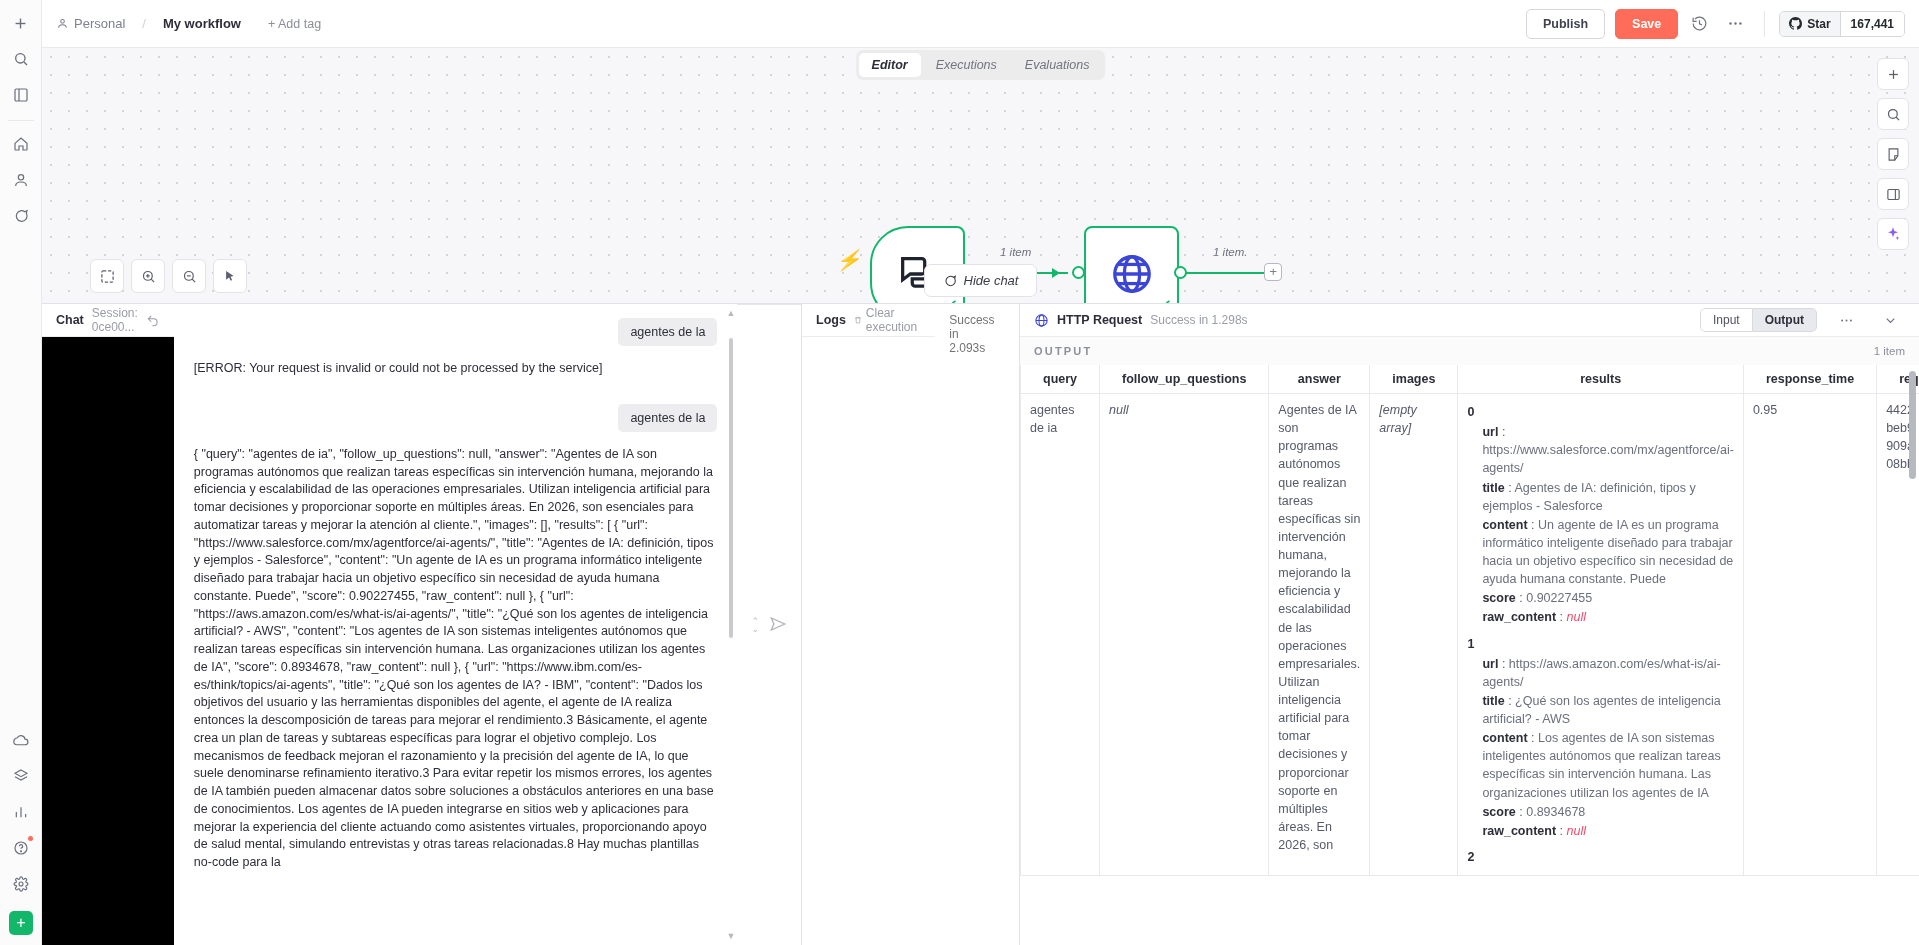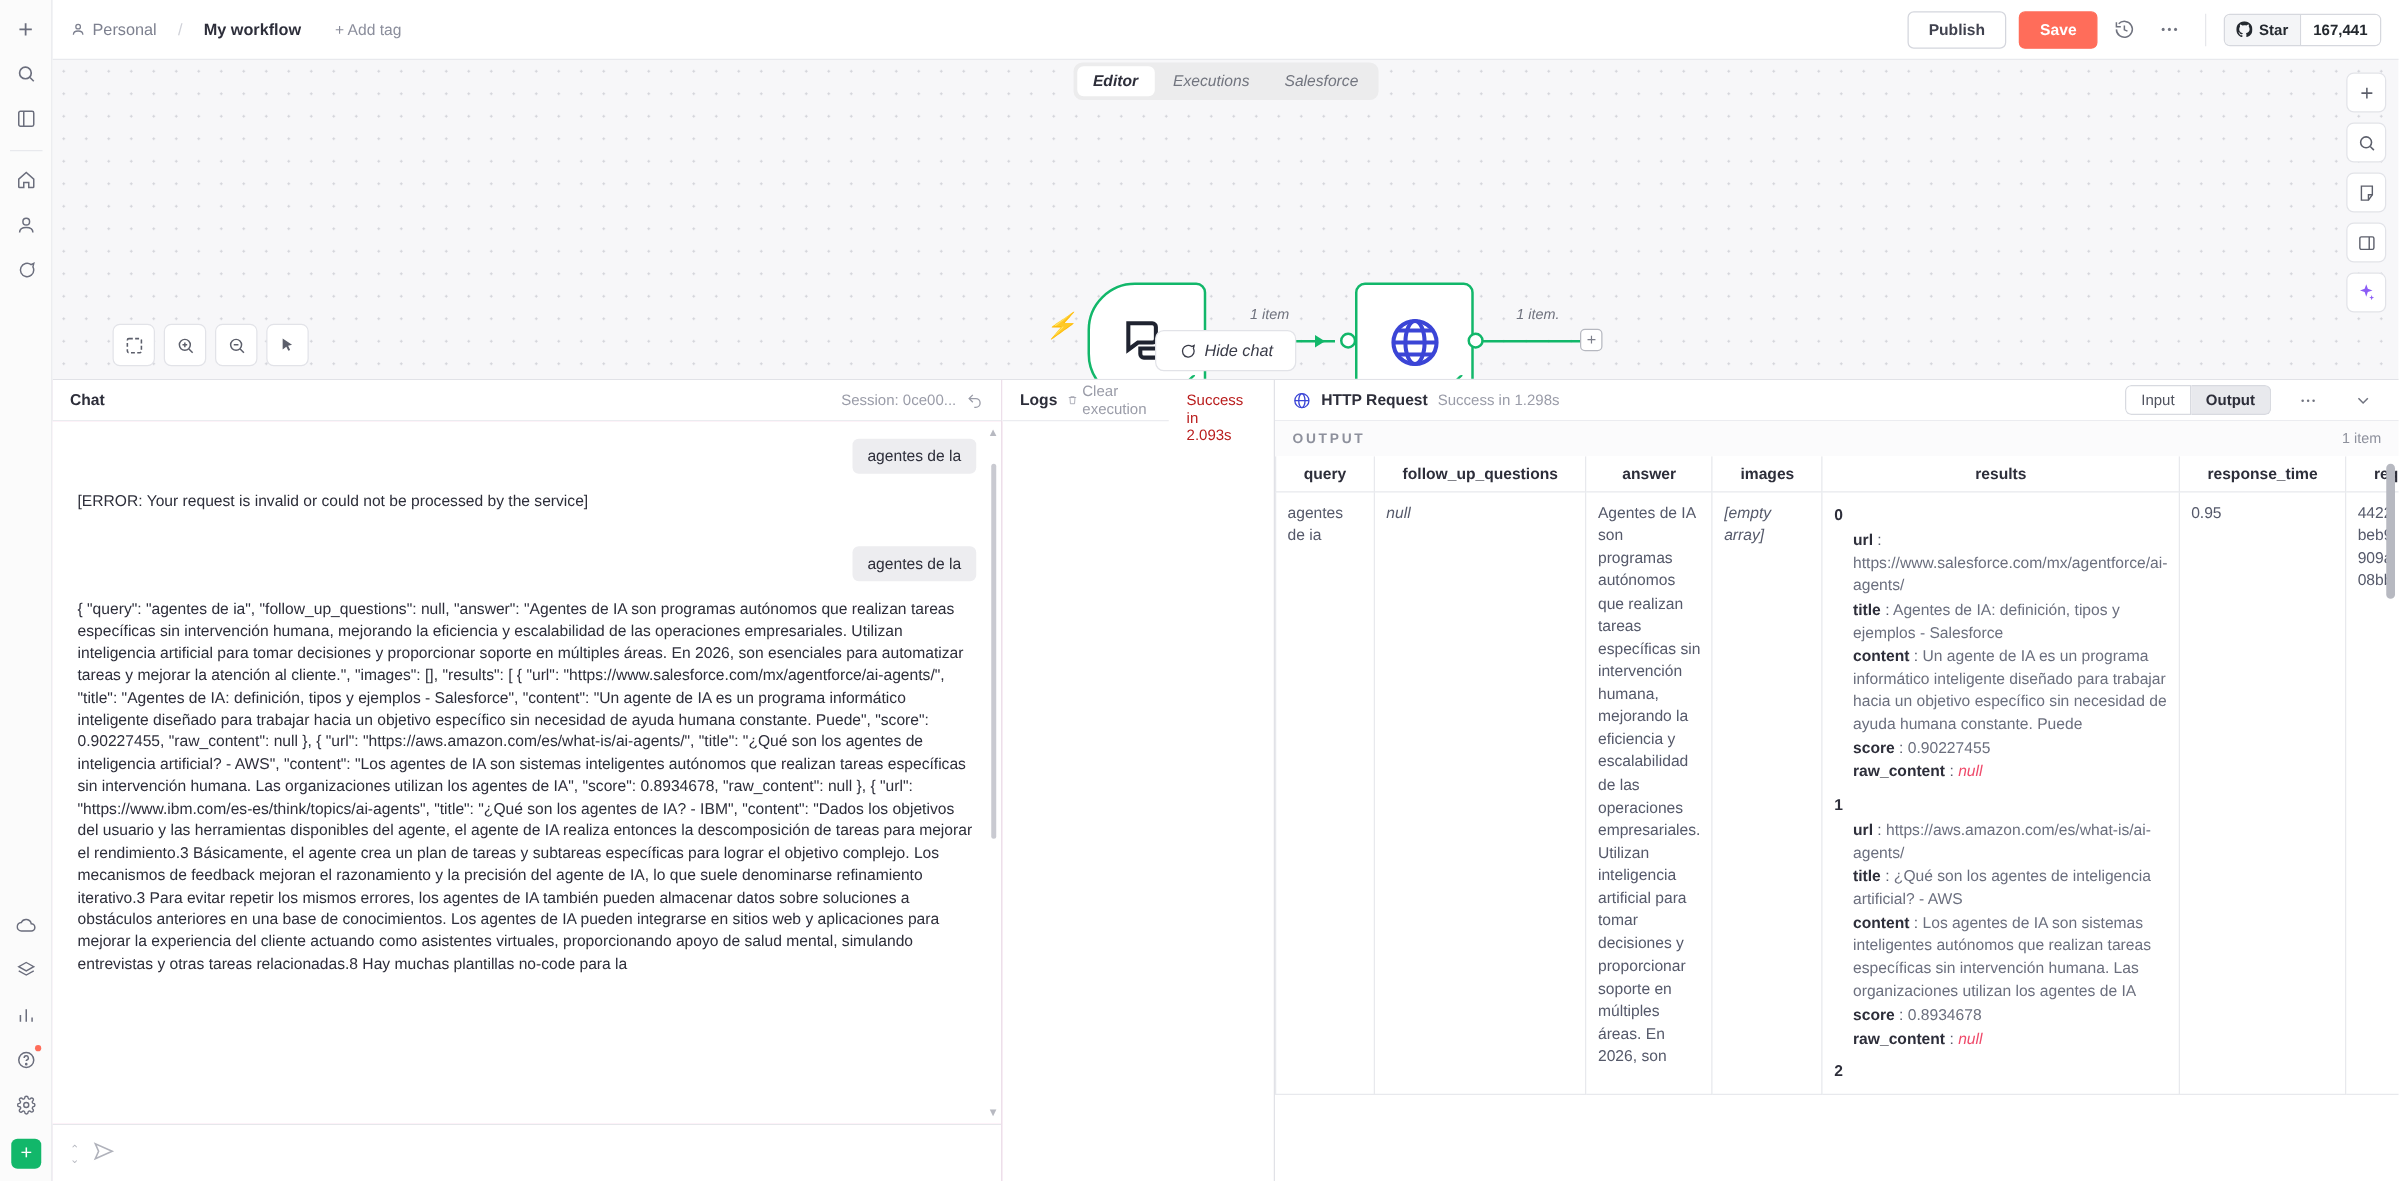--- a/index.html
+++ b/index.html
@@ -142,22 +142,22 @@
   
   .panels { flex: 1 1 auto; display: flex; min-height: 0; border-top: 1px solid #e1e2e7; }
 
   .panel-head {
     height: 33px; flex: 0 0 33px; display: flex; align-items: center;
     padding: 0 14px; border-bottom: 1px solid #ebecf0; background: #fff; gap: 8px;
   }
   .panel-title { font-size: 12.5px; font-weight: 700; color: #2d2e3a; }
 
   
-  .chat-panel { width: 760px; flex: 0 0 760px; display: flex; flex-direction: column;
-    border-right: 1px solid #e1e2e7; min-width: 0; background:#f9a8d4; }
+  .chat-panel { width: 760px; flex: 0 0 760px; display: flex; flex-direction: row;
+    border-right: 1px solid #e1e2e7; min-width: 0; background:#000000; }
   .chat-session { margin-left: auto; font-size: 12px; color: #9a9ca8; }
   .chat-reset { color: #9a9ca8; cursor: pointer; display: flex; align-items: center; }
   .chat-body { flex: 1 1 auto; overflow: hidden; padding: 14px 20px 6px 20px; position: relative;
     background: #fff; }
   .msg-user {
     margin-left: auto; background: #ededf0; color: #2d2e3a; border-radius: 5px;
     padding: 7px 12px; font-size: 12.5px; width: fit-content; max-width: 70%;
   }
   .msg-bot { font-size: 12.5px; color: #2d2e3a; line-height: 1.42; margin: 14px 0; max-width: 720px; }
   .chat-scroll {
@@ -175,21 +175,21 @@
     font-family: "Liberation Sans", sans-serif; color: #2d2e3a; background: transparent;
   }
   .chat-input::placeholder { color: #a7a9b4; }
   .send-icon { color: #b0b2bb; cursor: pointer; }
 
   
   .logs-panel { width: 218px; flex: 0 0 218px; display: flex; 
     border-right: 1px solid #e1e2e7; background: #fff; min-width: 0; }
   .clear-exec { margin-left: auto; font-size: 12px; color: #9a9ca8; display: flex;
     align-items: center; gap: 4px; cursor: pointer; }
-  .logs-status { font-size: 12px; color: #b91c1c; padding: 9px 14px 7px; }
+  .logs-status { font-size: 12px; color: #737373; padding: 9px 14px 7px; }
   .log-item {
     display: flex; align-items: center; gap: 8px; padding: 8px 12px; margin: 0 7px 3px;
     border-radius: 5px; font-size: 12.5px; color: #2d2e3a; cursor: pointer; text-align: right;
   }
   .log-item.selected { background: #eef0f6; }
   .log-item .t { overflow: hidden; text-overflow: ellipsis; white-space: nowrap; }
 
   
   .out-panel { flex: 1 1 auto; display: flex; flex-direction: column; min-width: 0; background: #fff; }
   .out-head-icon { color: #3b45d6; display: flex; align-items: center; }
@@ -350,21 +350,21 @@
         <span class="cnt">167,441</span>
       </div>
     </div>
 
     <div class="canvas-wrap">
       <div class="canvas"></div>
 
       <div class="tabs">
         <div class="tab active">Editor</div>
         <div class="tab">Executions</div>
-        <div class="tab">Salesforce</div>
+        <div class="tab">Evaluations</div>
       </div>
 
       <div class="bolt" style="left:794px; top:200px;">⚡</div>
 
       <div class="node trigger" style="left:828px; top:178px;">
         <svg width="46" height="46" viewBox="0 0 24 24" fill="none" stroke="#1f2330" stroke-width="1.7">
           <path d="M4 4h10a1.5 1.5 0 0 1 1.5 1.5v5A1.5 1.5 0 0 1 14 12H8l-4 3z"></path>
           <path d="M9 14.5h8.5A1.5 1.5 0 0 1 19 16v4.5l-3-2.2h-5.5A1.5 1.5 0 0 1 9 16.8z"></path>
         </svg>
         <span class="check">✓</span>

